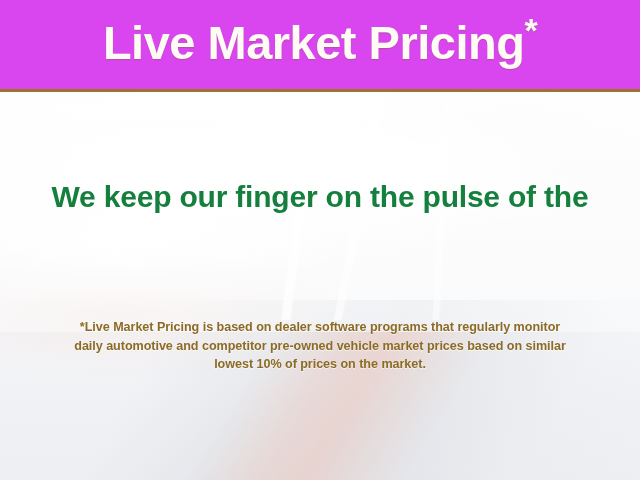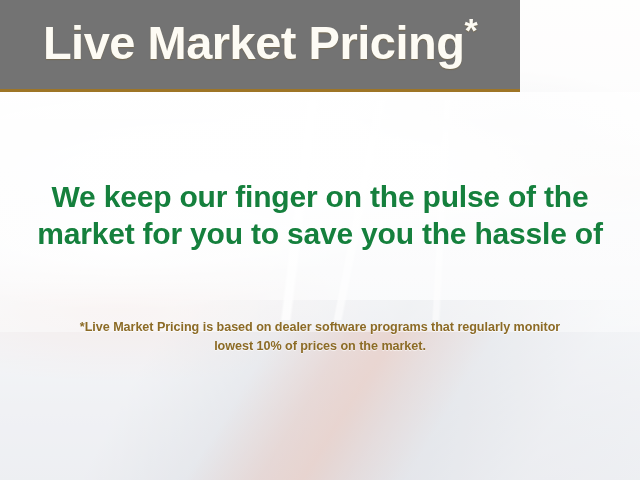--- a/index.html
+++ b/index.html
@@ -123,23 +123,23 @@
       rgba(255,255,255,0.80) 0%,
       rgba(255,255,255,0.62) 40%,
       rgba(255,255,255,0.40) 100%);
   }
 
   
   .header-band {
     position: absolute;
     left: 0;
     top: 0;
-    width: 520px;
+    width: 640px;
     height: 92px;
-    background: #737373;
+    background: #d946ef;
     border-bottom: 3px solid #9e7526;
     box-sizing: border-box;
     display: flex;
     align-items: center;
     justify-content: center;
   }
   .header-title {
     color: #fdfbf4;
     font-size: 47px;
     font-weight: bold;
@@ -208,21 +208,21 @@
   <div class="bg-layer bg-lines"></div>
   <div class="bg-layer bg-veil"></div>
   <div class="bg-layer bg-veil-top"></div>
 
   <div class="header-band">
     <h1 class="header-title"><span>Live Market Pricing</span><span class="asterisk">*</span></h1>
   </div>
 
   <div class="headline">
     <span class="ln">We keep our finger on the pulse of the</span>
-    <span class="ln">market for you to save you the hassle of</span>
   </div>
 
   <div class="disclaimer">
     <span class="ln">*Live Market Pricing is based on dealer software programs that regularly monitor</span>
+    <span class="ln">daily automotive and competitor pre-owned vehicle market prices based on similar</span>
     <span class="ln">lowest 10% of prices on the market.</span>
   </div>
 
 </div>
 
 </body></html>

